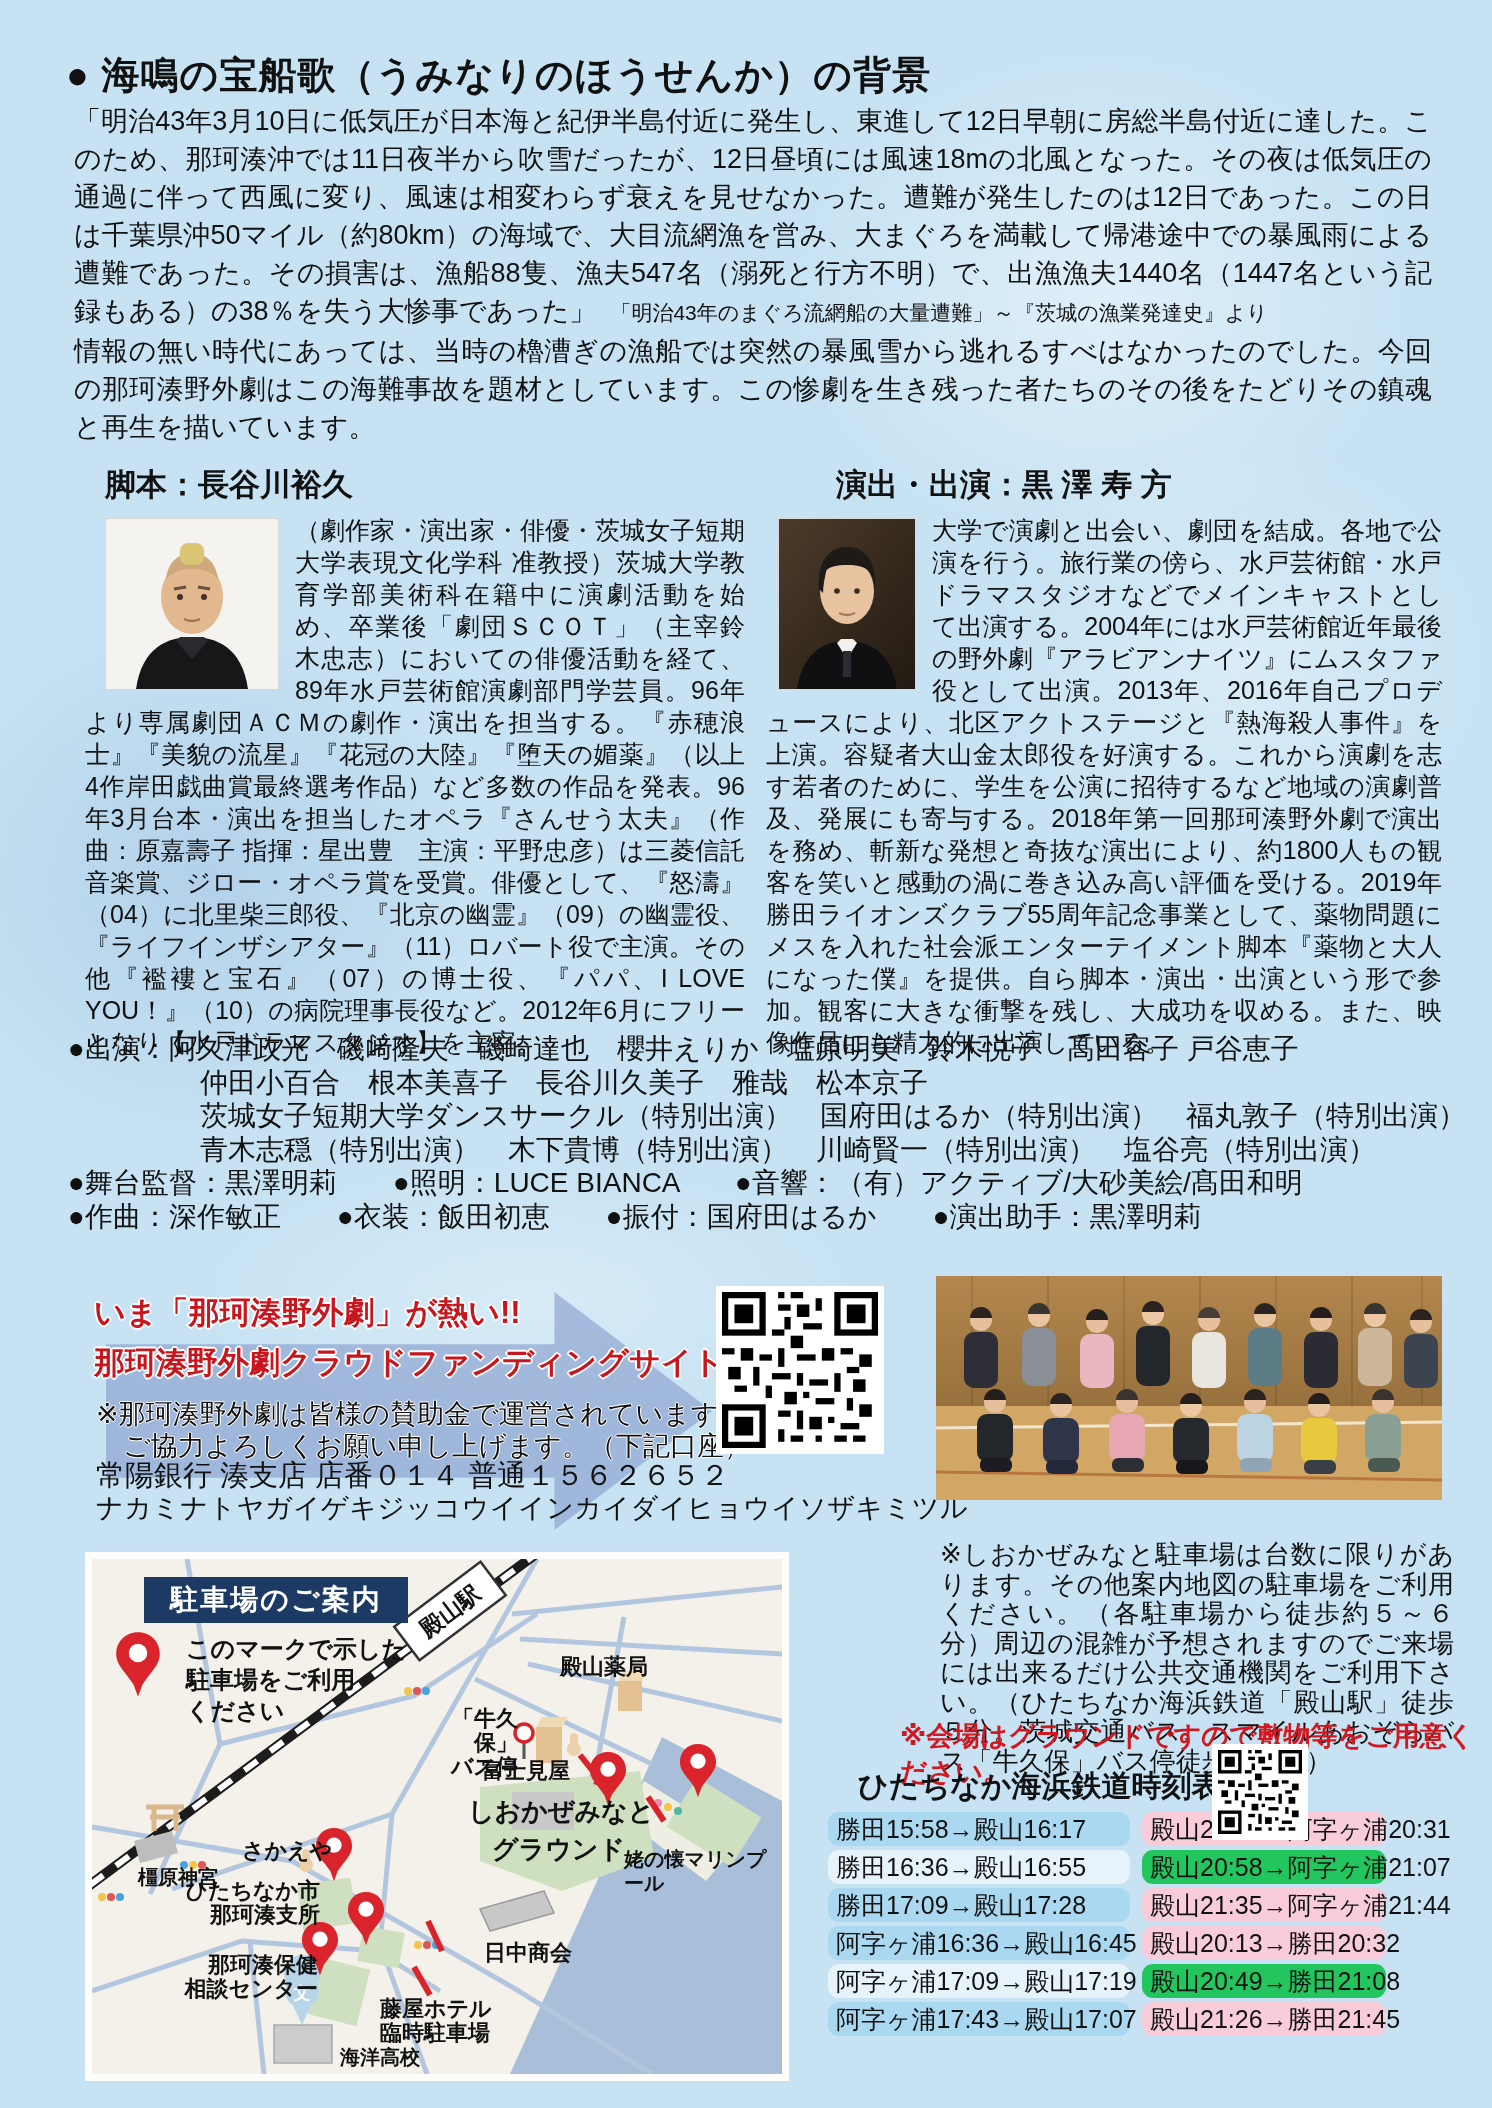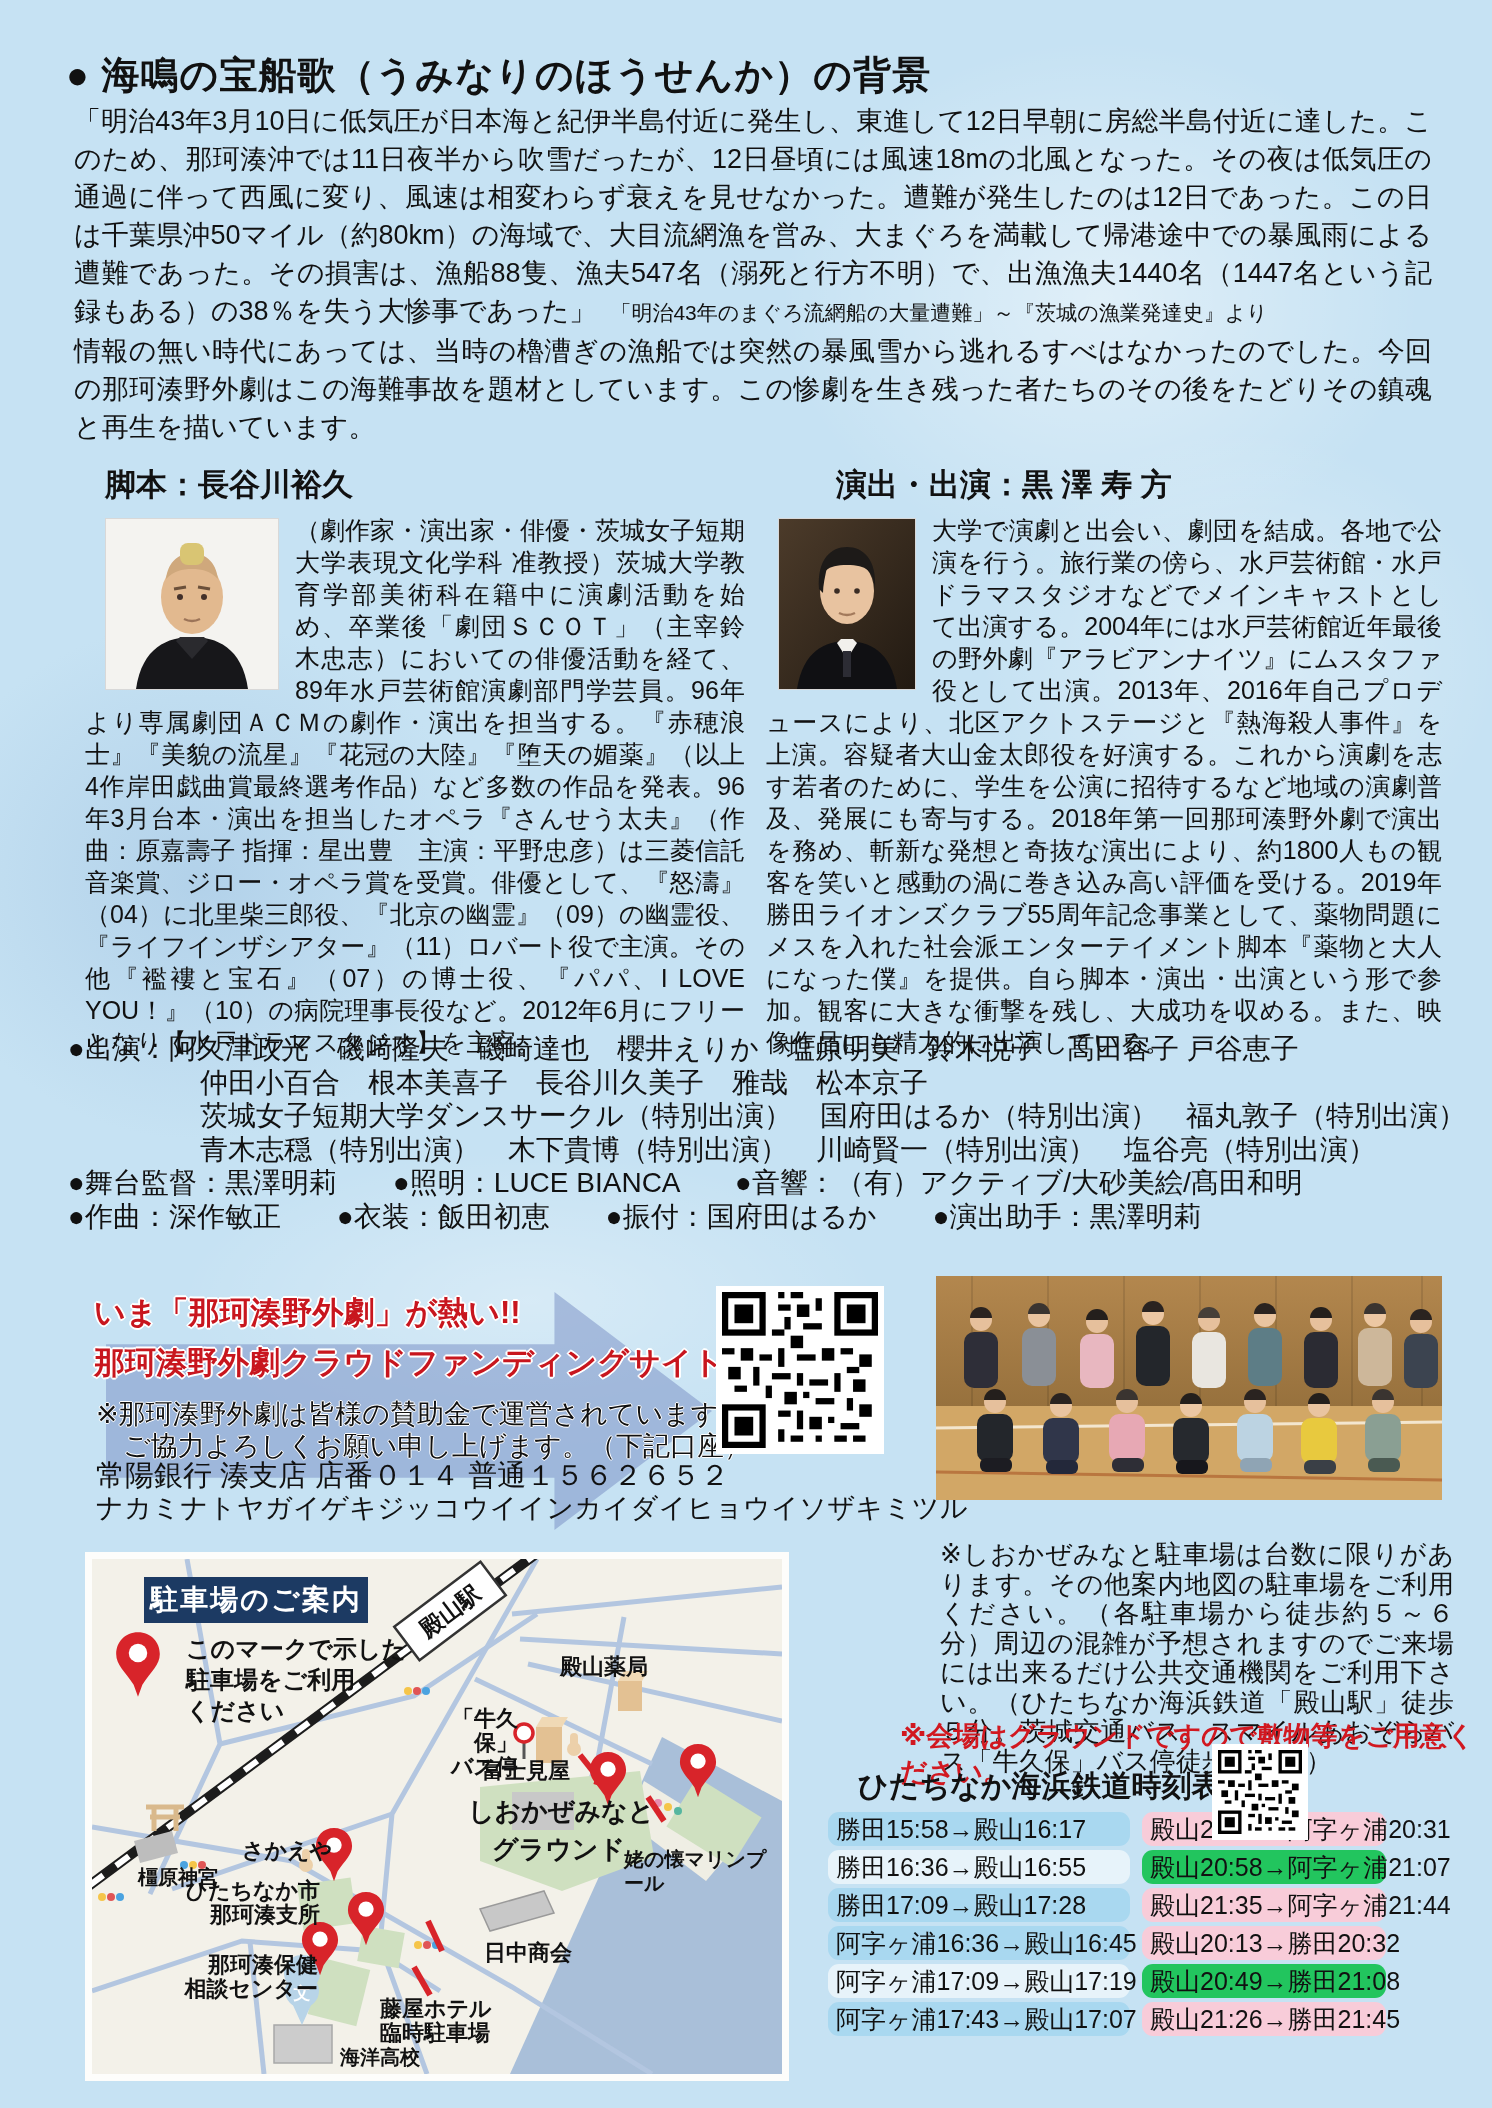--- a/index.html
+++ b/index.html
@@ -43,21 +43,21 @@
   .qr2{left:1212px;top:1744px;width:96px;height:96px;}
   .qr svg{width:100%;height:100%;display:block;}
 
   .group-photo{position:absolute;left:936px;top:1276px;width:506px;height:224px;}
 
   .parking-note{position:absolute;left:940px;top:1540px;width:514px;font-size:26px;line-height:29.5px;text-align:justify;}
   .parking-warning{position:absolute;left:900px;top:1718px;font-size:27px;font-weight:bold;color:#d11820;}
 
   .mapbox{position:absolute;left:85px;top:1552px;width:704px;height:529px;background:#f3f1e9;border:7px solid #fdfdfb;box-sizing:border-box;}
   .mapbox svg.base{position:absolute;left:0;top:0;}
-  .map-title{position:absolute;left:52px;top:18px;width:224px;height:46px;background:#1c3a63;color:#fff;
+  .map-title{position:absolute;left:52px;top:18px;width:264px;height:46px;background:#1c3a63;color:#fff;
     font-size:28px;font-weight:bold;display:flex;align-items:center;justify-content:center;letter-spacing:2px;}
   .legend-pin{position:absolute;left:22px;top:72px;}
   .legend-text{position:absolute;left:94px;top:74px;font-size:24px;font-weight:bold;line-height:31px;white-space:pre-line;}
   .mlabel{position:absolute;font-size:22px;font-weight:600;white-space:pre-line;line-height:24px;}
   .mlabel.big{font-size:26px;font-weight:bold;}
   .mlabel.r{text-align:right;}
   .mlabel.sm{font-size:20px;}
 
   .timetable{position:absolute;left:828px;top:1766px;width:660px;}
   .tt-title{font-size:30px;font-weight:bold;height:46px;padding-left:30px;}

